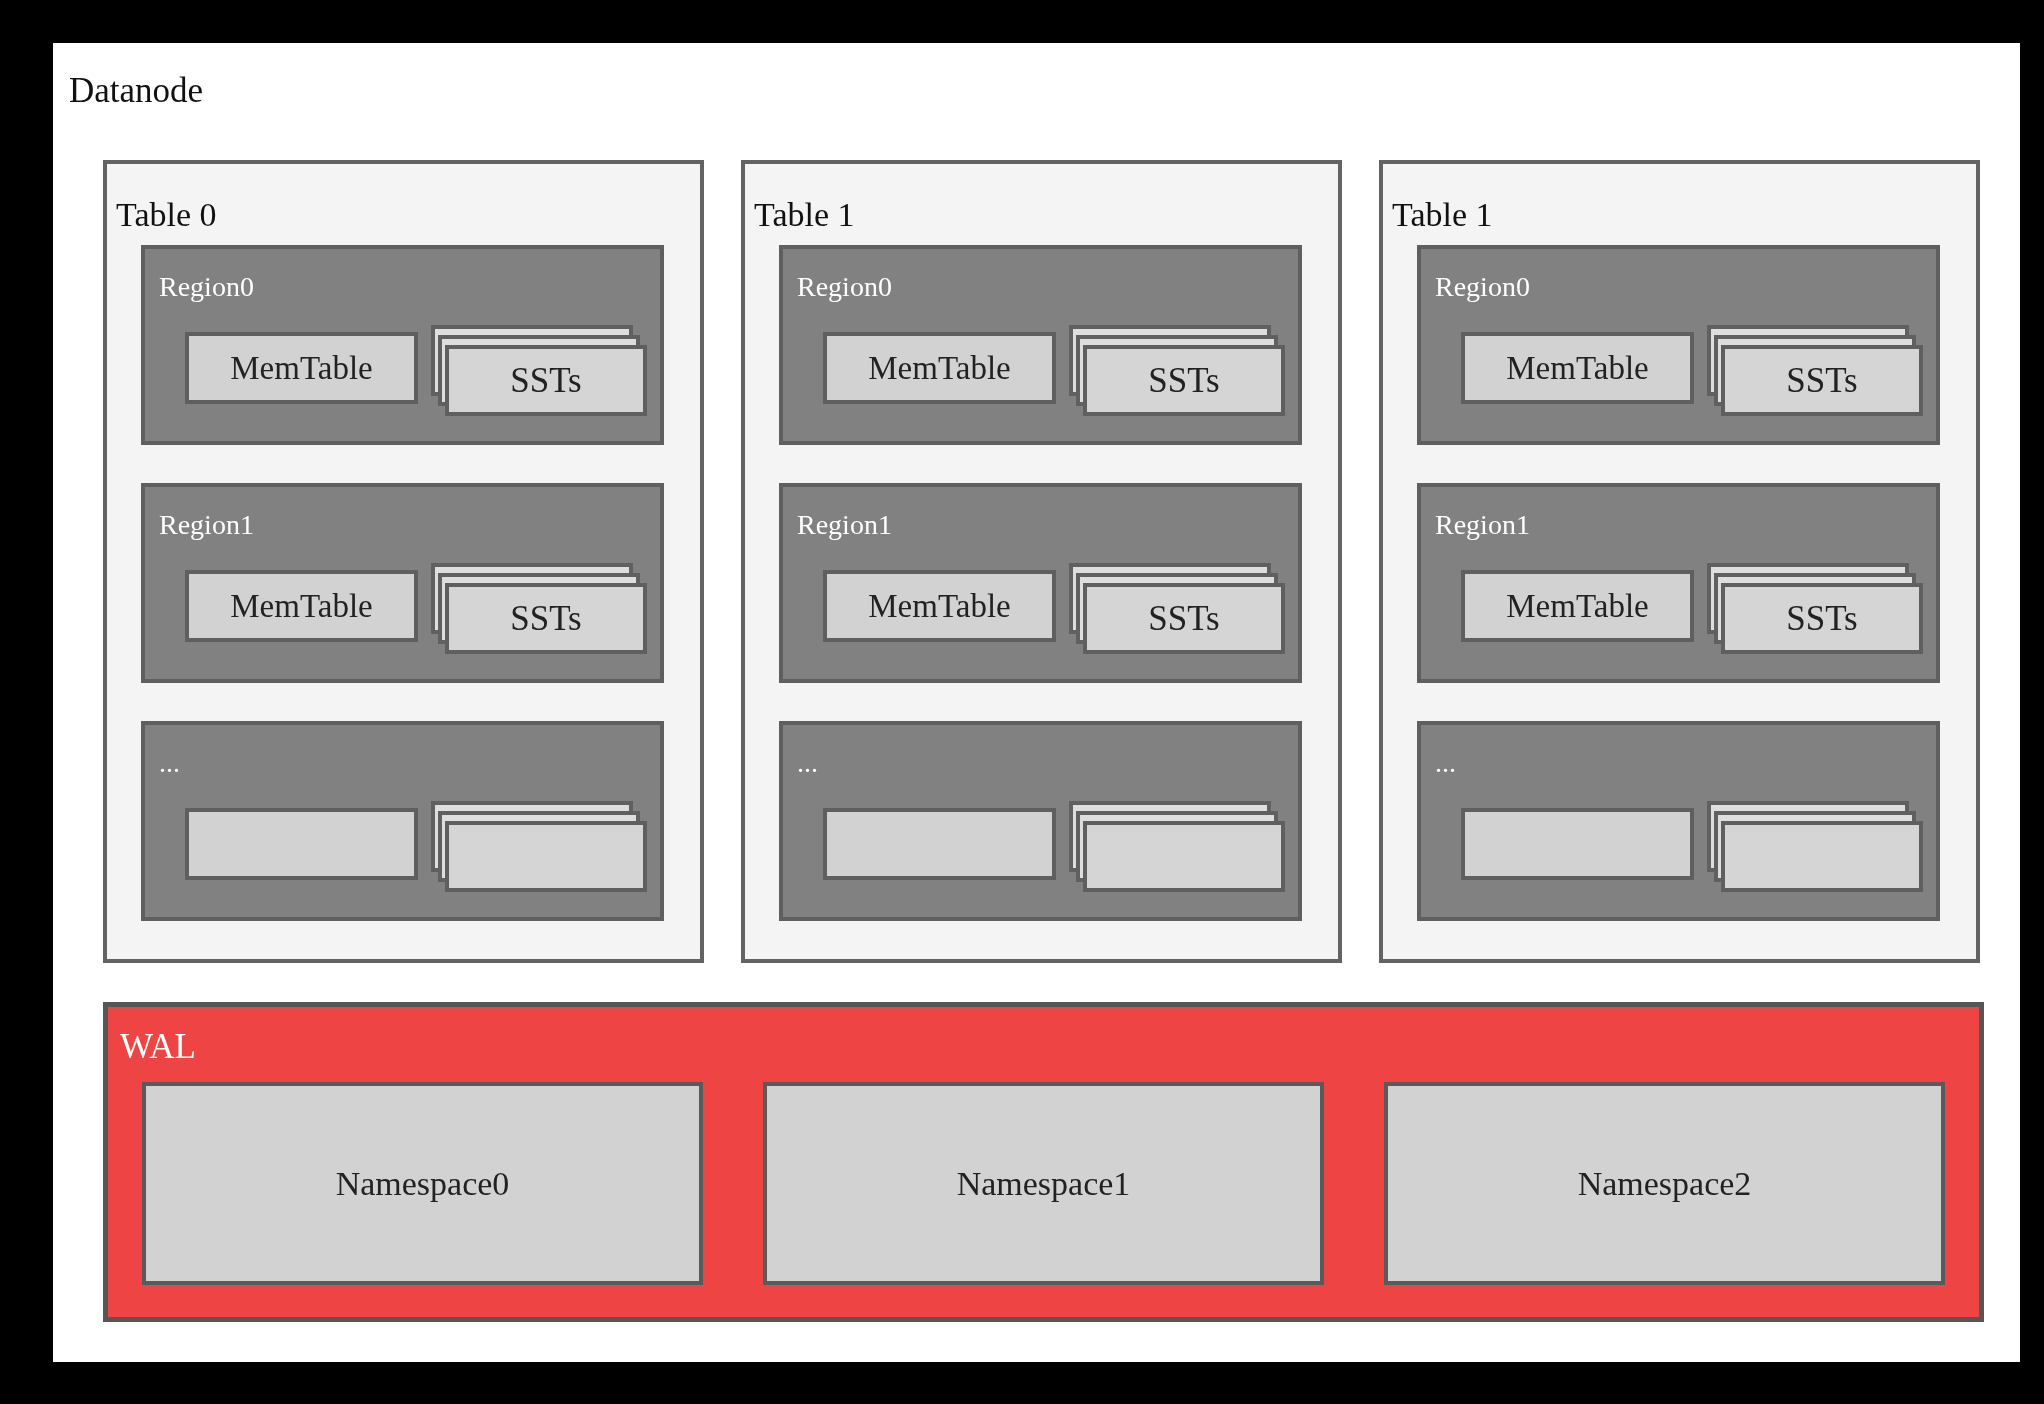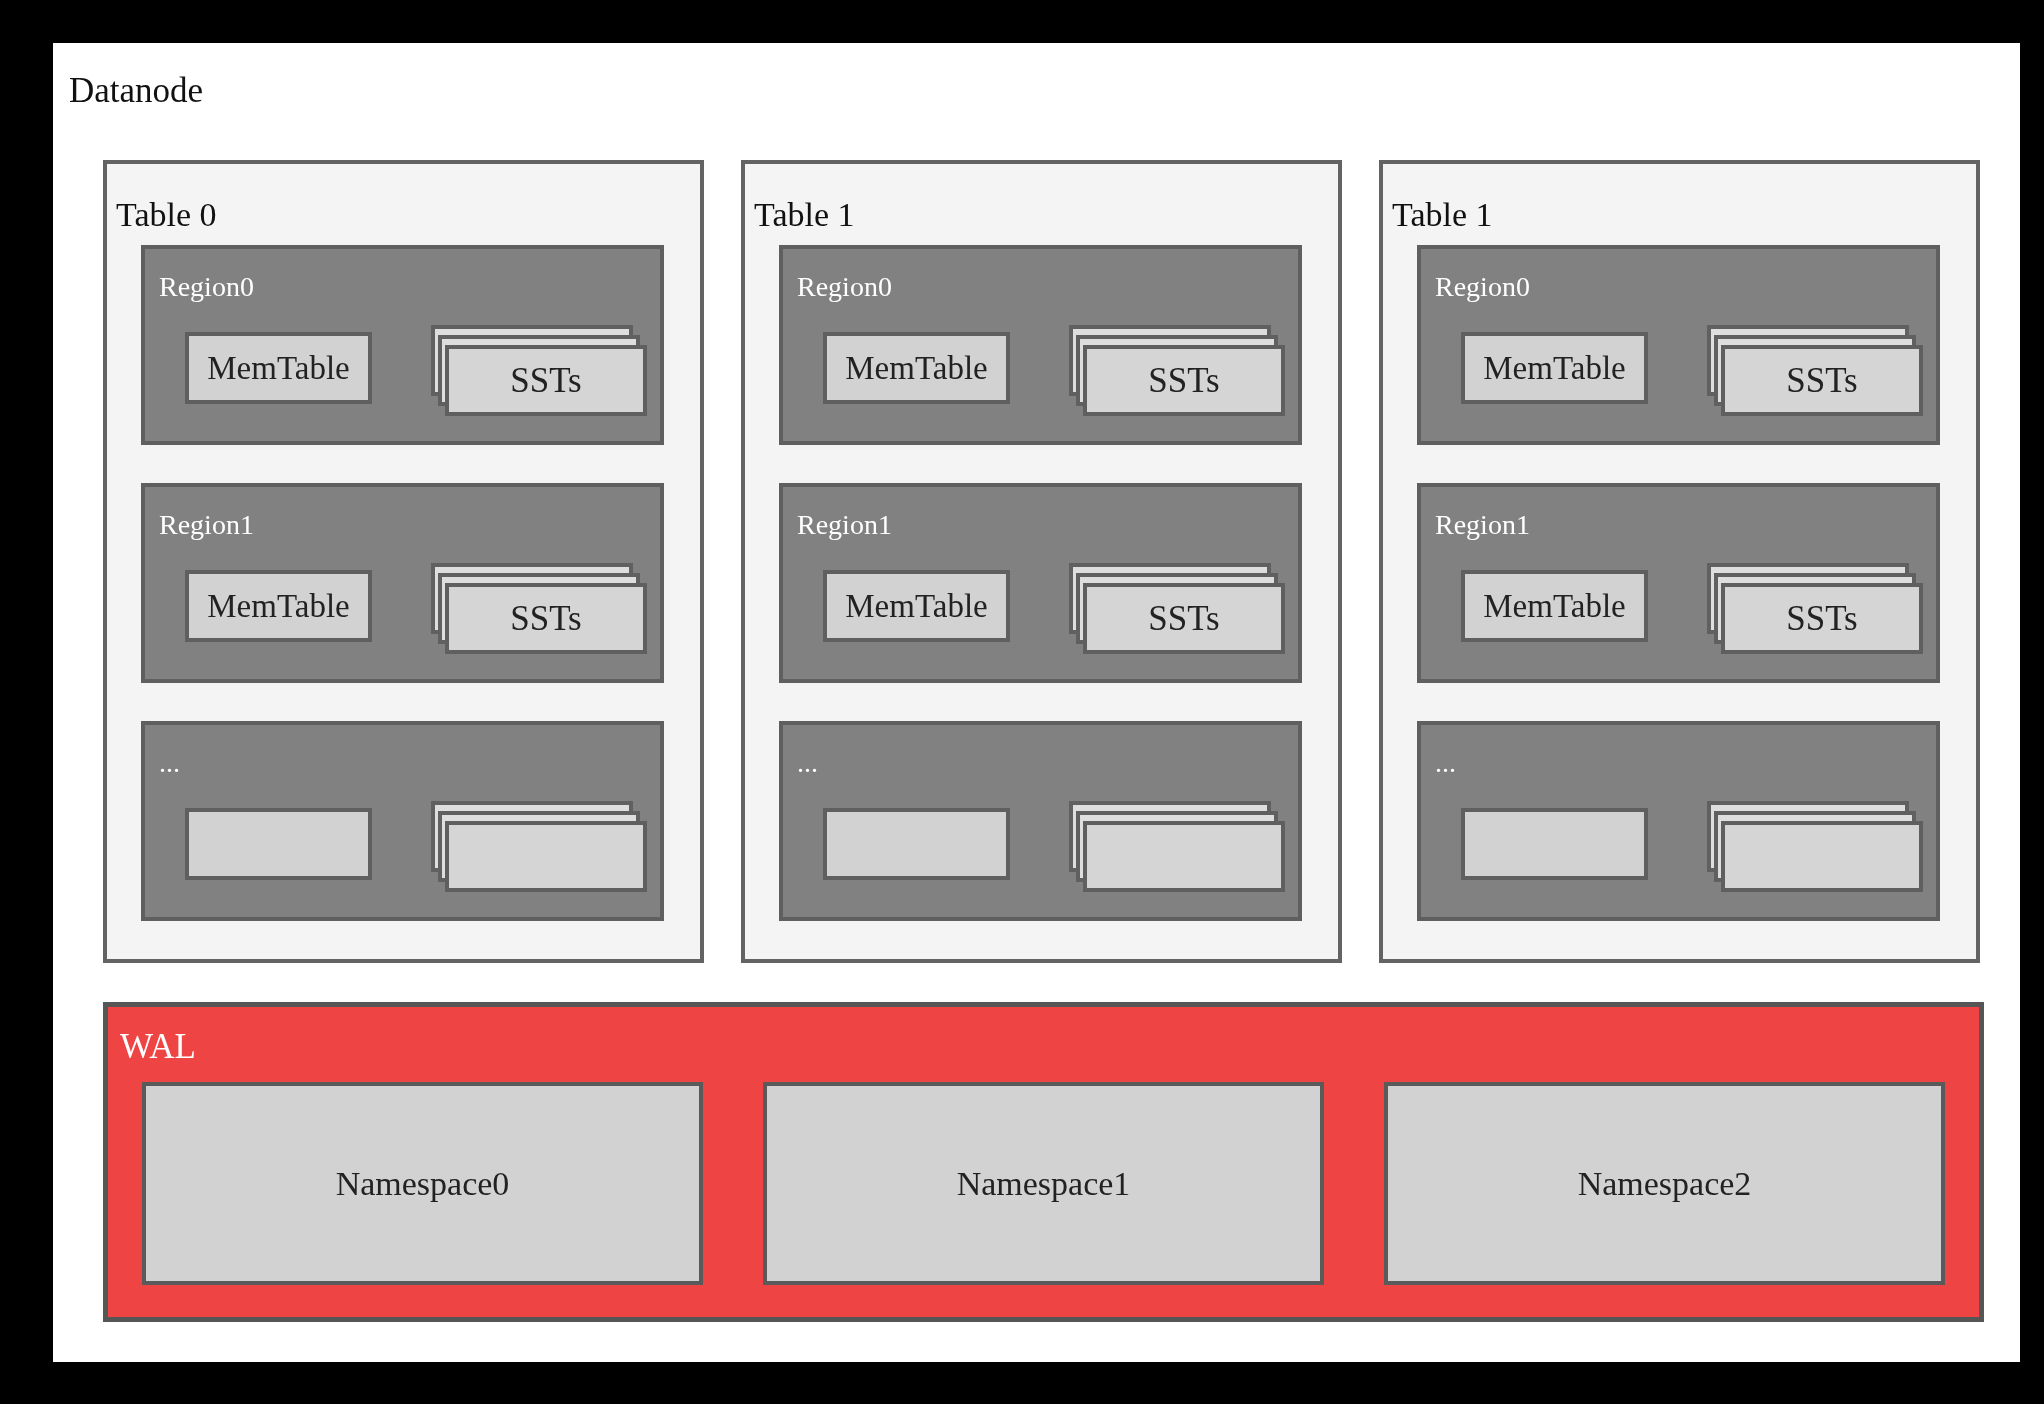--- a/index.html
+++ b/index.html
@@ -42,21 +42,21 @@
     background: #818181;
     border: 4px solid #5f5f5f;
     position: relative;
   }
   .region-label {
     position: absolute; left: 14px; top: 16px;
     font-size: 28px; line-height: 44px; color: #ffffff;
   }
   .memtable {
     position: absolute; left: 40px; top: 83px;
-    width: 187px; height: 72px;
+    width: 233px; height: 72px;
     background: #d2d2d2;
     border: 4px solid #5f5f5f;
     display: flex; align-items: center; justify-content: center;
     font-size: 33px; color: #222;
   }
   .sst {
     position: absolute; width: 202px; height: 71px;
     border: 4px solid #606060;
     background: #dedede;
   }

